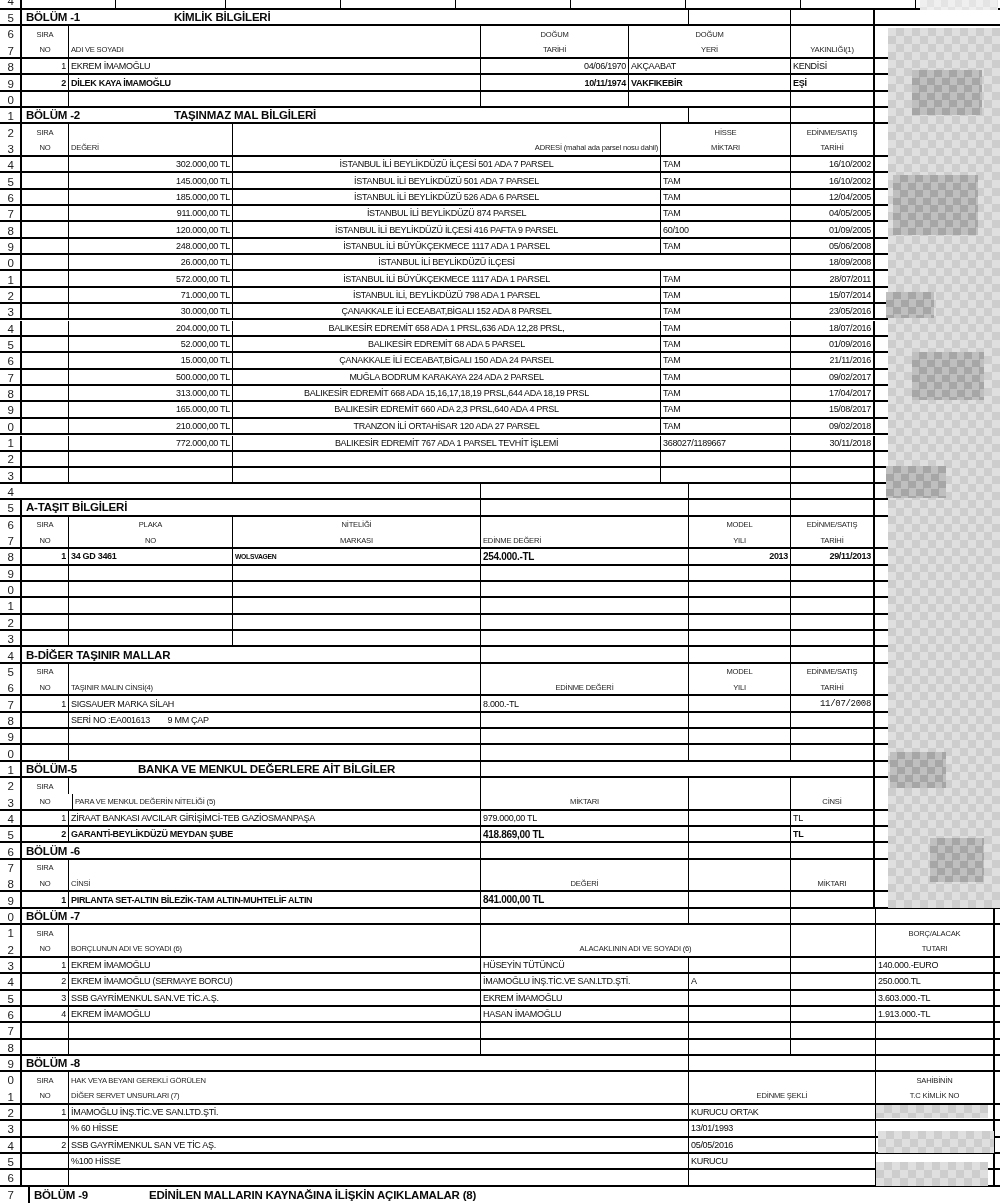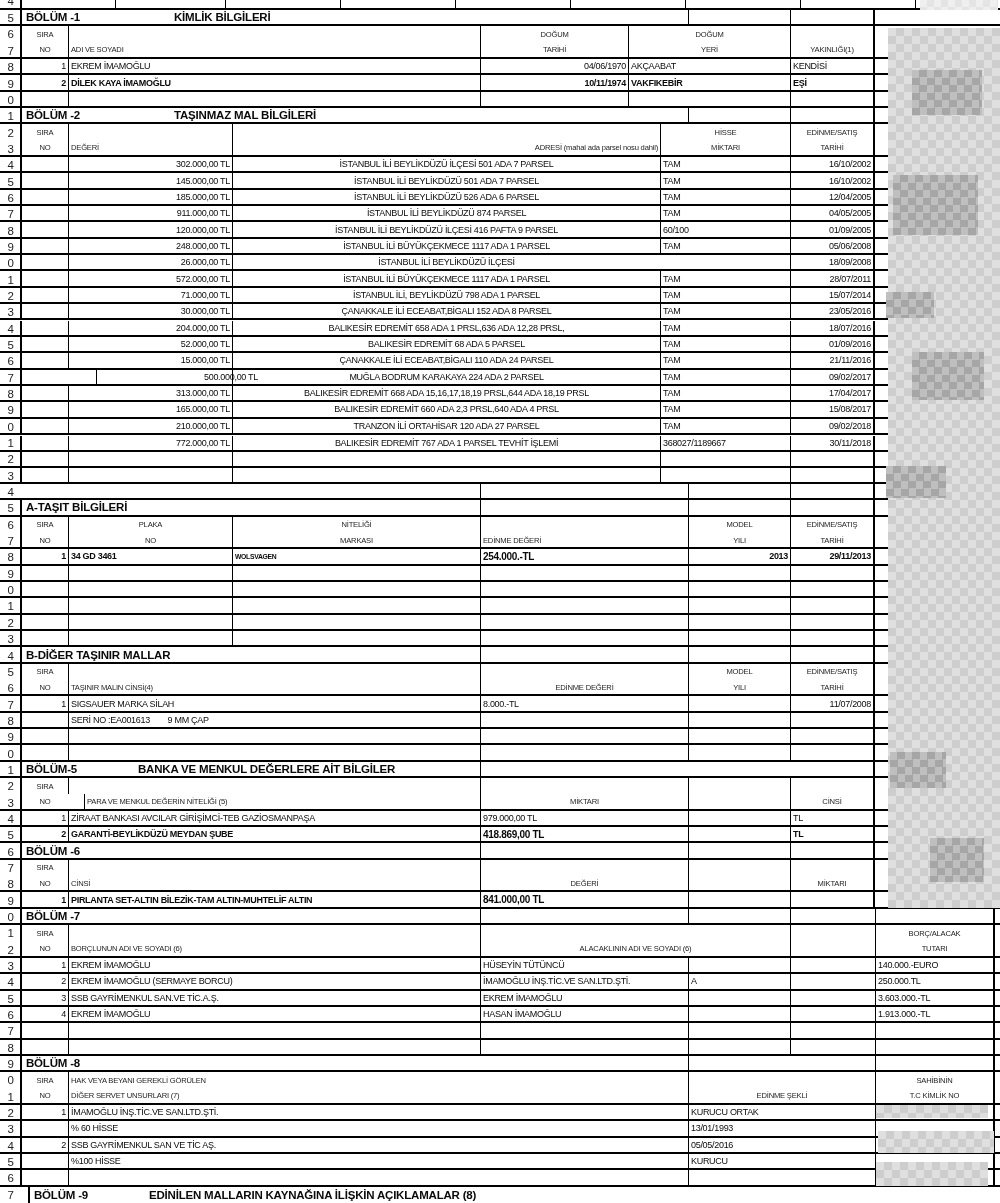--- a/index.html
+++ b/index.html
@@ -181,27 +181,27 @@
     <div class="row" style="top: 336.85px; height: 16.3425px;">
       <div class="cell ll" style="left: 20px; width: 48px;"></div>
       <div class="cell r" style="left: 68px; width: 164px;">52.000,00 TL</div>
       <div class="cell c" style="left: 232px; width: 428px;">BALIKESİR EDREMİT 68 ADA 5 PARSEL</div>
       <div class="cell" style="left: 660px; width: 130px;">TAM</div>
       <div class="cell r rr" style="left: 790px; width: 85px;">01/09/2016</div>
     </div>
     <div class="row" style="top: 353.192px; height: 16.3425px;">
       <div class="cell ll" style="left: 20px; width: 48px;"></div>
       <div class="cell r" style="left: 68px; width: 164px;">15.000,00 TL</div>
-      <div class="cell c" style="left: 232px; width: 428px;">ÇANAKKALE İLİ ECEABAT,BİGALI 110 ADA 24 PARSEL</div>
+      <div class="cell c" style="left: 232px; width: 428px;">ÇANAKKALE İLİ ECEABAT,BİGALI 150 ADA 24 PARSEL</div>
       <div class="cell" style="left: 660px; width: 130px;">TAM</div>
       <div class="cell r rr" style="left: 790px; width: 85px;">21/11/2016</div>
     </div>
     <div class="row" style="top: 369.535px; height: 16.3425px;">
       <div class="cell ll" style="left: 20px; width: 48px;"></div>
-      <div class="cell r" style="left: 68px; width: 164px; margin-left: 28px;">500.000,00 TL</div>
+      <div class="cell r" style="left: 68px; width: 164px;">500.000,00 TL</div>
       <div class="cell c" style="left: 232px; width: 428px;">MUĞLA BODRUM KARAKAYA 224 ADA 2 PARSEL</div>
       <div class="cell" style="left: 660px; width: 130px;">TAM</div>
       <div class="cell r rr" style="left: 790px; width: 85px;">09/02/2017</div>
     </div>
     <div class="row" style="top: 385.877px; height: 16.3425px;">
       <div class="cell ll" style="left: 20px; width: 48px;"></div>
       <div class="cell r" style="left: 68px; width: 164px;">313.000,00 TL</div>
       <div class="cell c" style="left: 232px; width: 428px;">BALIKESİR EDREMİT 668 ADA 15,16,17,18,19 PRSL,644 ADA 18,19 PRSL</div>
       <div class="cell" style="left: 660px; width: 130px;">TAM</div>
       <div class="cell r rr" style="left: 790px; width: 85px;">17/04/2017</div>
@@ -334,21 +334,21 @@
       <div class="cell hdr" style="left: 68px; width: 412px;">TAŞINIR MALIN CİNSİ(4)</div>
       <div class="cell hdr c" style="left: 480px; width: 208px;">EDİNME DEĞERİ</div>
       <div class="cell hdr c" style="left: 688px; width: 102px;">YILI</div>
       <div class="cell hdr c rr" style="left: 790px; width: 85px;">TARİHİ</div>
     </div>
     <div class="row" style="top: 696.385px; height: 16.3425px;">
       <div class="cell r ll" style="left: 20px; width: 48px;">1</div>
       <div class="cell" style="left: 68px; width: 412px;">SIGSAUER MARKA SİLAH</div>
       <div class="cell" style="left: 480px; width: 208px;">8.000.-TL</div>
       <div class="cell" style="left: 688px; width: 102px;"></div>
-      <div class="cell r rr" style="left: 790px; width: 85px;">11/07/2008</div>
+      <div class="cell r rr" style="left: 790px; width: 85px; font-family: Liberation Mono, monospace;">11/07/2008</div>
     </div>
     <div class="row" style="top: 712.727px; height: 16.3425px;">
       <div class="cell ll" style="left: 20px; width: 48px;"></div>
       <div class="cell" style="left: 68px; width: 412px;">SERİ NO :EA001613        9 MM ÇAP</div>
       <div class="cell" style="left: 480px; width: 208px;"></div>
       <div class="cell" style="left: 688px; width: 102px;"></div>
       <div class="cell rr" style="left: 790px; width: 85px;"></div>
     </div>
     <div class="row" style="top: 729.07px; height: 16.3425px;">
       <div class="cell ll" style="left: 20px; width: 48px;"></div>
@@ -370,21 +370,21 @@
     </div>
     <div class="row nb" style="top: 778.097px; height: 16.3425px;">
       <div class="cell hdr c ll" style="left: 20px; width: 48px;">SIRA</div>
       <div class="cell" style="left: 68px; width: 412px;"></div>
       <div class="cell" style="left: 480px; width: 208px;"></div>
       <div class="cell" style="left: 688px; width: 102px;"></div>
       <div class="cell rr" style="left: 790px; width: 85px;"></div>
     </div>
     <div class="row" style="top: 794.44px; height: 16.3425px;">
       <div class="cell hdr c ll" style="left: 20px; width: 48px;">NO</div>
-      <div class="cell hdr" style="left: 84px; width: 412px;">PARA VE MENKUL DEĞERİN NİTELİĞİ (5)</div>
+      <div class="cell hdr" style="left: 72px; width: 412px;">PARA VE MENKUL DEĞERİN NİTELİĞİ (5)</div>
       <div class="cell hdr c" style="left: 480px; width: 208px;">MİKTARI</div>
       <div class="cell" style="left: 688px; width: 102px;"></div>
       <div class="cell hdr c rr" style="left: 790px; width: 85px;">CİNSİ</div>
     </div>
     <div class="row" style="top: 810.783px; height: 16.3425px;">
       <div class="cell r ll" style="left: 20px; width: 48px;">1</div>
       <div class="cell" style="left: 68px; width: 412px;">ZİRAAT BANKASI AVCILAR GİRİŞİMCİ-TEB GAZİOSMANPAŞA</div>
       <div class="cell" style="left: 480px; width: 208px;">979.000,00 TL</div>
       <div class="cell" style="left: 688px; width: 102px;"></div>
       <div class="cell rr" style="left: 790px; width: 85px;">TL</div>

